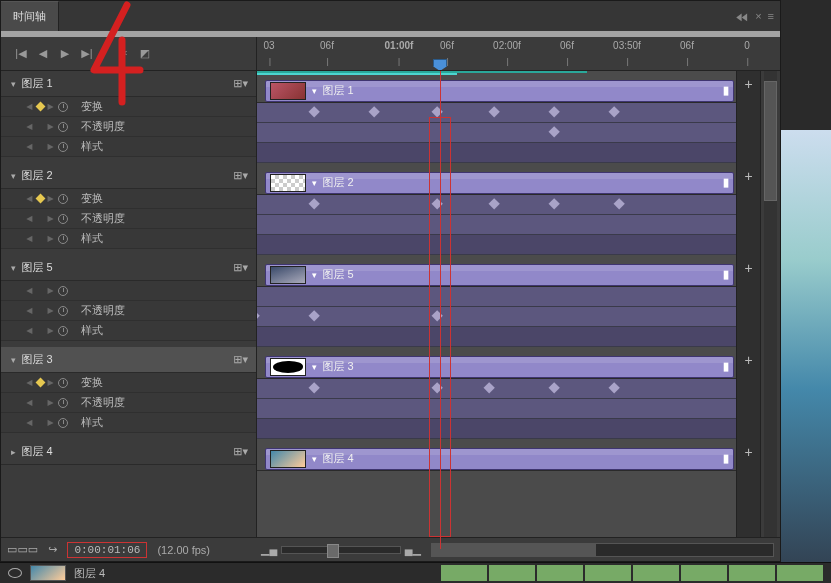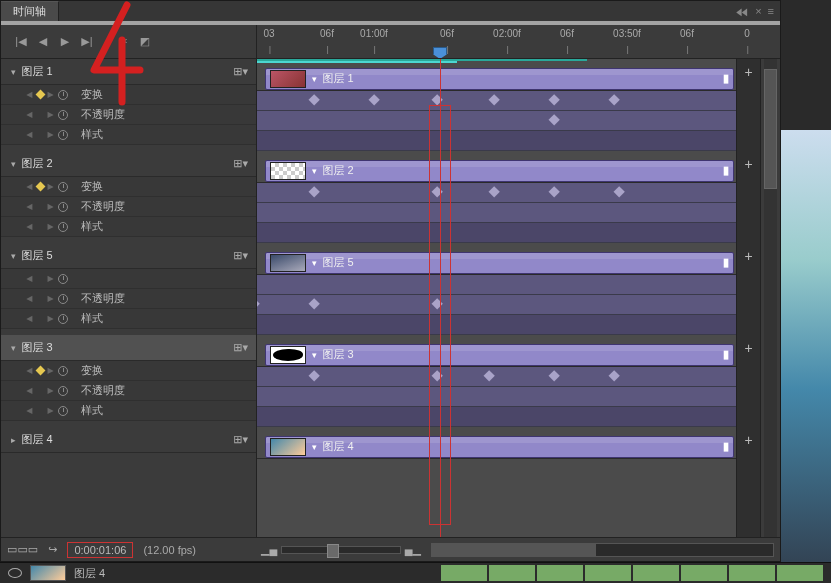--- a/index.html
+++ b/index.html
@@ -1,19 +1,19 @@
 <!DOCTYPE html>
 <html><head>
 <meta charset="utf-8">
 <style>
 *{margin:0;padding:0;box-sizing:border-box;font-family:"Microsoft YaHei",sans-serif;font-size:11px;-webkit-user-select:none;user-select:none}
 html,body{width:831px;height:583px;background:#2a2a2a;color:#ccc;overflow:hidden}
 .root{position:relative;width:831px;height:583px;background:#2a2a2a}
 .panel{position:absolute;top:0;left:0;width:781px;height:562px;background:#3b3b3b;border:1px solid #1a1a1a}
-.panel-header{height:24px;background:#363636;border-bottom:4px solid #a3a3a3;display:flex;align-items:stretch}
+.panel-header{height:36px;background:#363636;border-bottom:6px solid #a3a3a3;display:flex;align-items:stretch}
 .tab{background:#4a4a4a;padding:4px 12px;color:#ddd;border-top:1px solid #555;border-right:1px solid #222;display:flex;align-items:center}
 .panel-header-right{margin-left:auto;display:flex;align-items:center;gap:6px;padding-right:6px;color:#888}
 .rewind-icon{font-size:10px;transform:scaleX(.7)}
 .toolbar{height:34px;background:#3b3b3b;border-bottom:1px solid #222;display:flex}
 .tb-left{width:256px;display:flex;align-items:center;gap:2px;padding-left:10px;border-right:1px solid #222;position:relative}
 .tb-btn{width:20px;height:20px;display:flex;align-items:center;justify-content:center;color:#999;cursor:pointer}
 .tb-left .sep{width:12px}
 .ruler-area{flex:1;position:relative;background:#3b3b3b;overflow:hidden}
 .ruler{position:absolute;inset:0}
 .tick{position:absolute;top:3px;color:#aaa;font-size:10px;transform:translateX(-50%)}
@@ -53,21 +53,21 @@
 .clip .thumb.blob{background:#fff;position:relative}
 .clip .thumb.blob::after{content:"";position:absolute;inset:2px;background:#000;border-radius:50% 45% 50% 50%}
 .clip .thumb.sky{background:linear-gradient(140deg,#48a,#fc9)}
 .clip .d{font-size:9px;color:#fff}
 .clip .r{position:absolute;right:4px;top:3px;color:#fff;font-weight:bold}
 .t-prop{height:20px;border-bottom:1px solid #3a3a4a;background:#5c577e;position:relative}
 .t-prop.alt{background:#4b4668}
 .kdia{position:absolute;top:6px;width:8px;height:8px;background:#a9a3c8;transform:rotate(45deg) translateX(-50%);transform-origin:left top}
 .bottom-bar{position:absolute;bottom:0;left:0;right:0;height:24px;background:#3b3b3b;border-top:1px solid #222;display:flex;align-items:center;padding:0 6px;gap:10px;color:#aaa}
 .bb-left{width:244px;display:flex;align-items:center;gap:10px}
-.tc{color:#bbb;border:1px solid #c33;padding:0 6px;line-height:14px;font-family:Liberation Sans, sans-serif}
+.tc{color:#bbb;border:1px solid #c33;padding:0 6px;line-height:14px;font-family:Liberation Mono, monospace}
 .zoom{flex:0 0 160px;display:flex;align-items:center;gap:4px}
 .zslider{flex:1;height:8px;background:#2a2a2a;border:1px solid #555;position:relative}
 .zslider .knob{position:absolute;top:-3px;left:38%;width:12px;height:14px;background:#6a6a6a;border:1px solid #888}
 .hscroll{flex:1;height:14px;background:#2a2a2a;border:1px solid #555;position:relative}
 .hscroll .hthumb{position:absolute;top:0;bottom:0;left:0;width:48%;background:#555}
 .playline{position:absolute;top:0;bottom:0;width:1px;background:#c33;z-index:15}
 .playline-box{position:absolute;top:46px;width:22px;border:1px solid #c33;z-index:14;transform:translateX(-50%)}
 .sub-strip{position:absolute;left:0;right:0;bottom:0;height:21px;background:#2b2b2b;display:flex;align-items:center;gap:8px;padding:0 8px;color:#bbb;border-top:1px solid #111}
 .sub-strip .eye{width:14px;height:10px;border:1px solid #aaa;border-radius:50%}
 .sub-strip .thumb{width:36px;height:16px;background:linear-gradient(140deg,#48a,#fc9);border:1px solid #555}
@@ -103,21 +103,21 @@
         <div class="tb-btn">▶</div>
         <div class="tb-btn">▶|</div>
         <div class="sep"></div>
         <div class="tb-btn">✂</div>
         <div class="tb-btn">◩</div>
       </div>
       <div class="ruler-area">
         <div class="ruler" id="ruler">
             <span class="tick" style="left: 12px;">03</span>
             <span class="tick" style="left: 70px;">06f</span>
-            <span class="tick" style="left: 117px;">01:00f</span>
+            <span class="tick" style="left: 142px; font-weight: bold;">01:00f</span>
             <span class="tick" style="left: 190px;">06f</span>
             <span class="tick" style="left: 250px;">02:00f</span>
             <span class="tick" style="left: 310px;">06f</span>
             <span class="tick" style="left: 370px;">03:50f</span>
             <span class="tick" style="left: 430px;">06f</span>
             <span class="tick" style="left: 490px;">0</span>
           </div>
         <div class="playhead" id="playhead" style="left: 183px;"></div>
       </div>
     </div>

